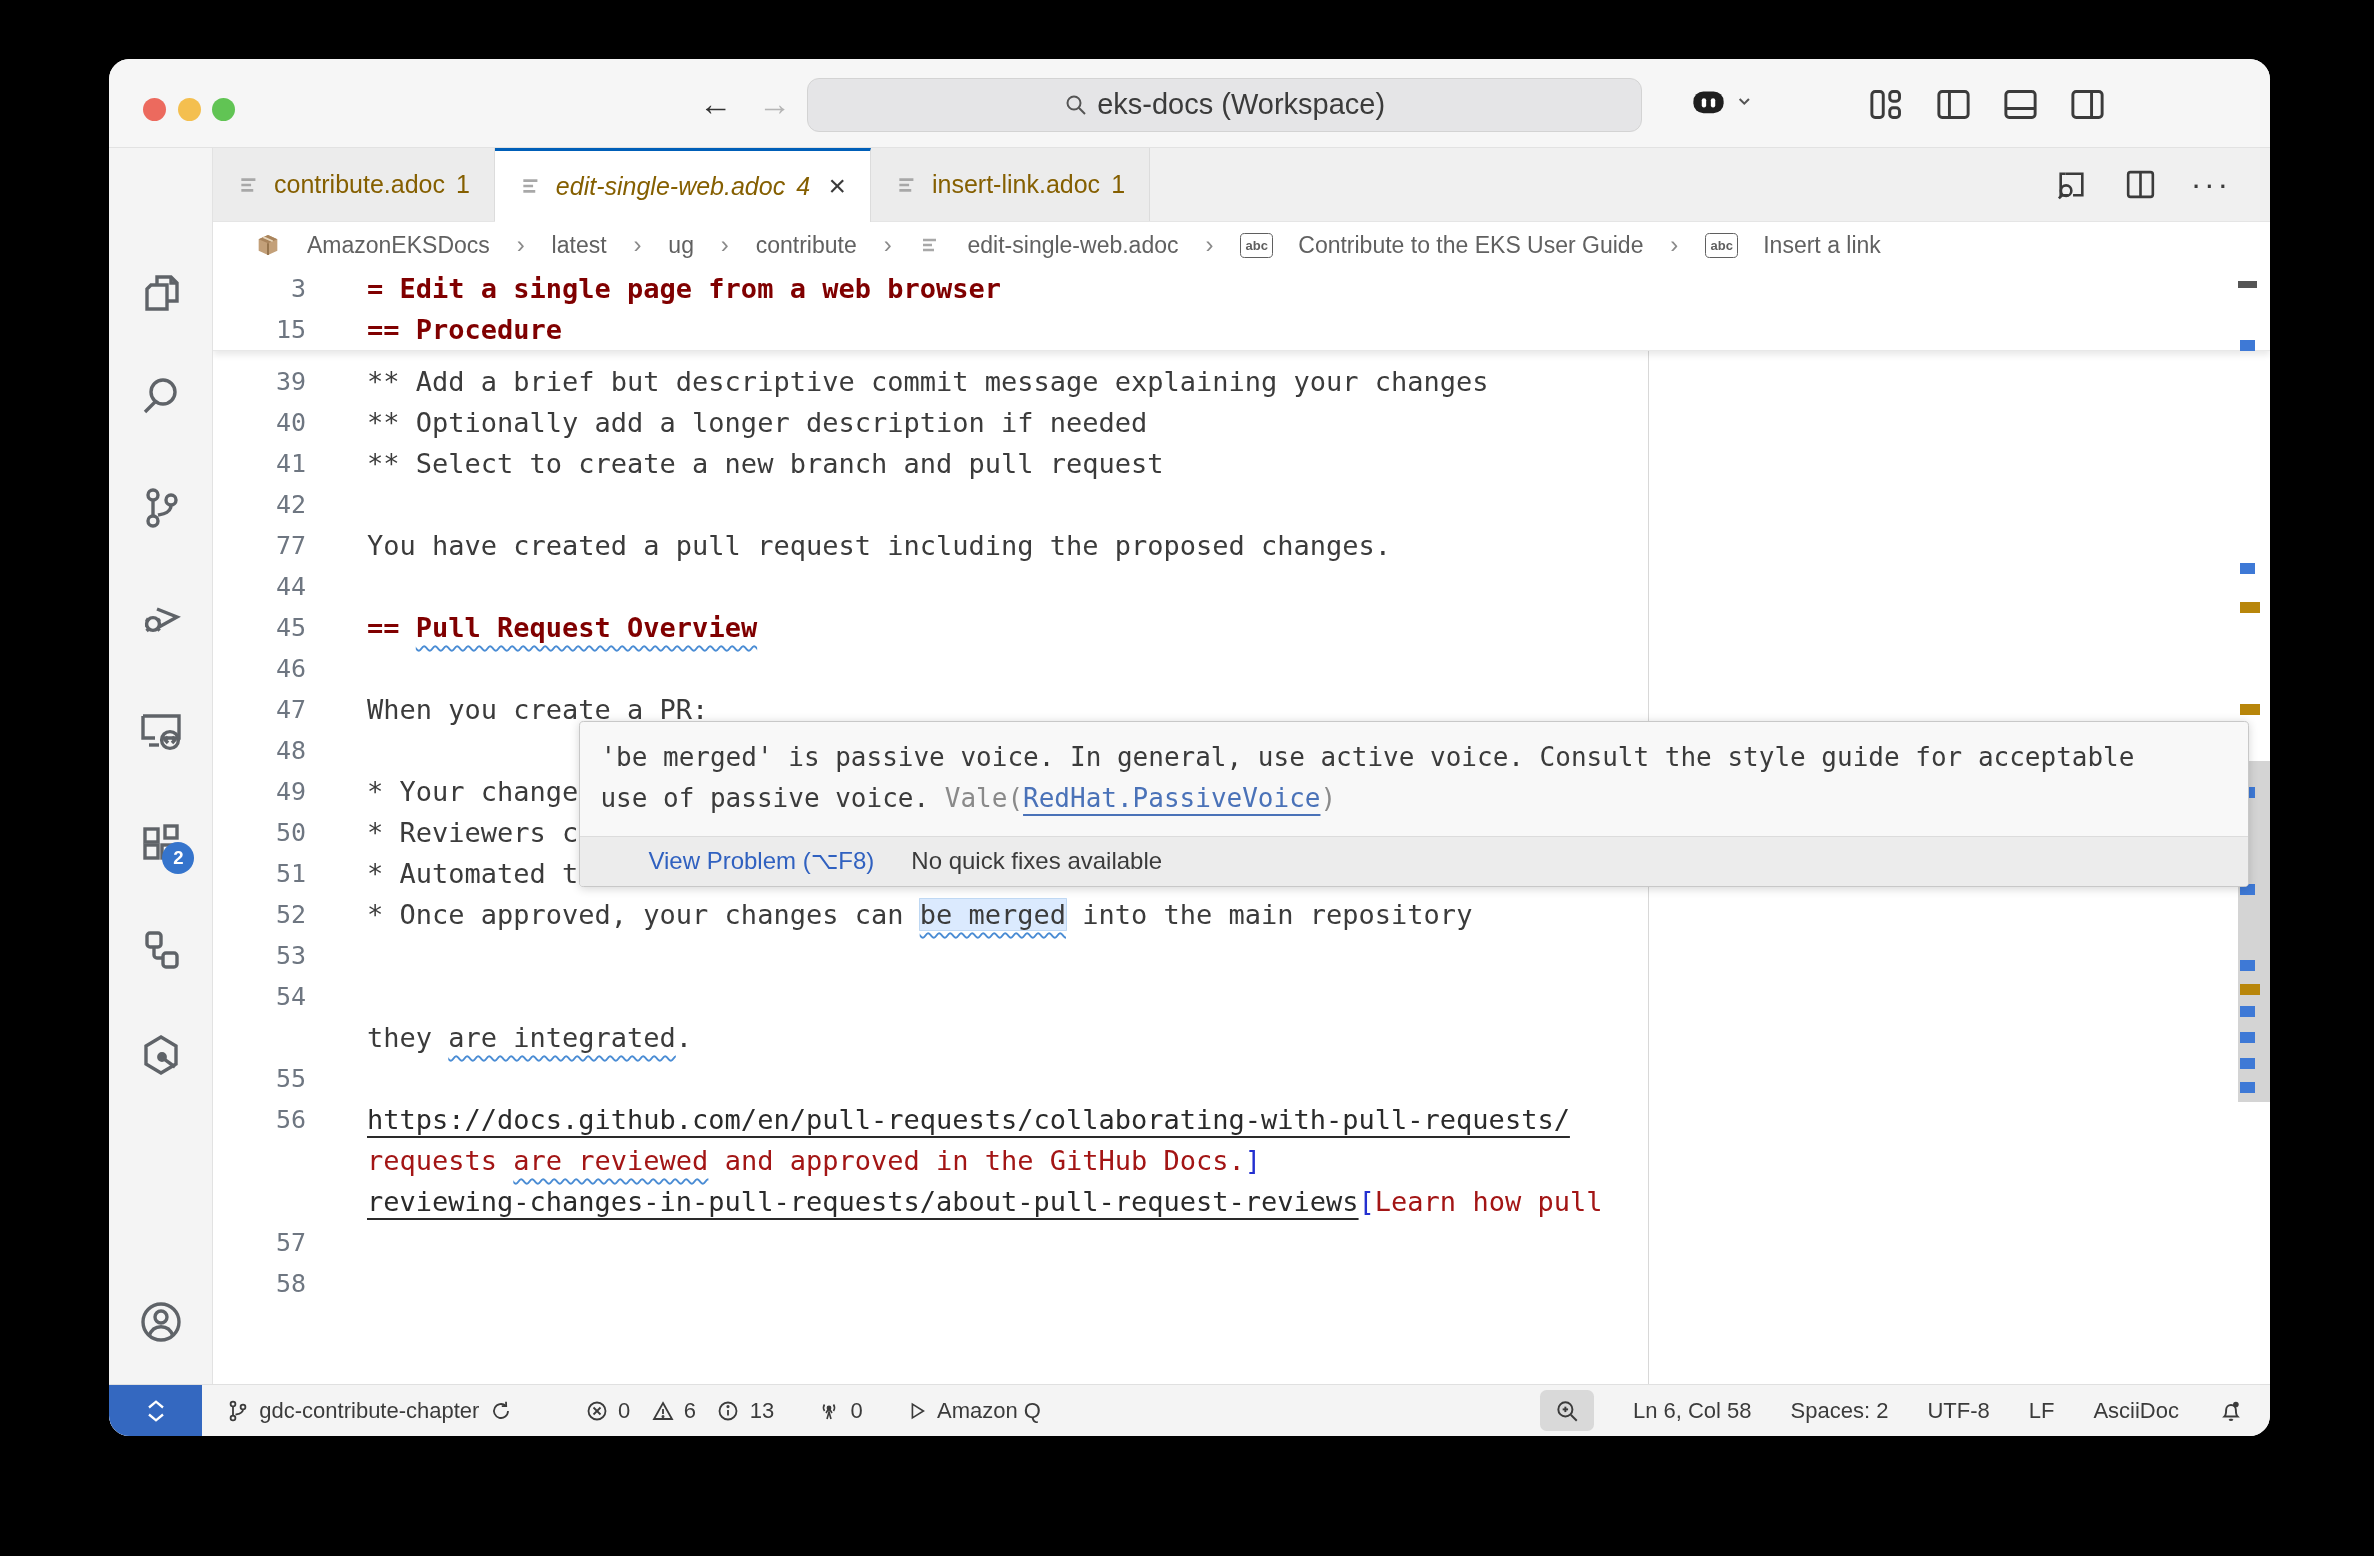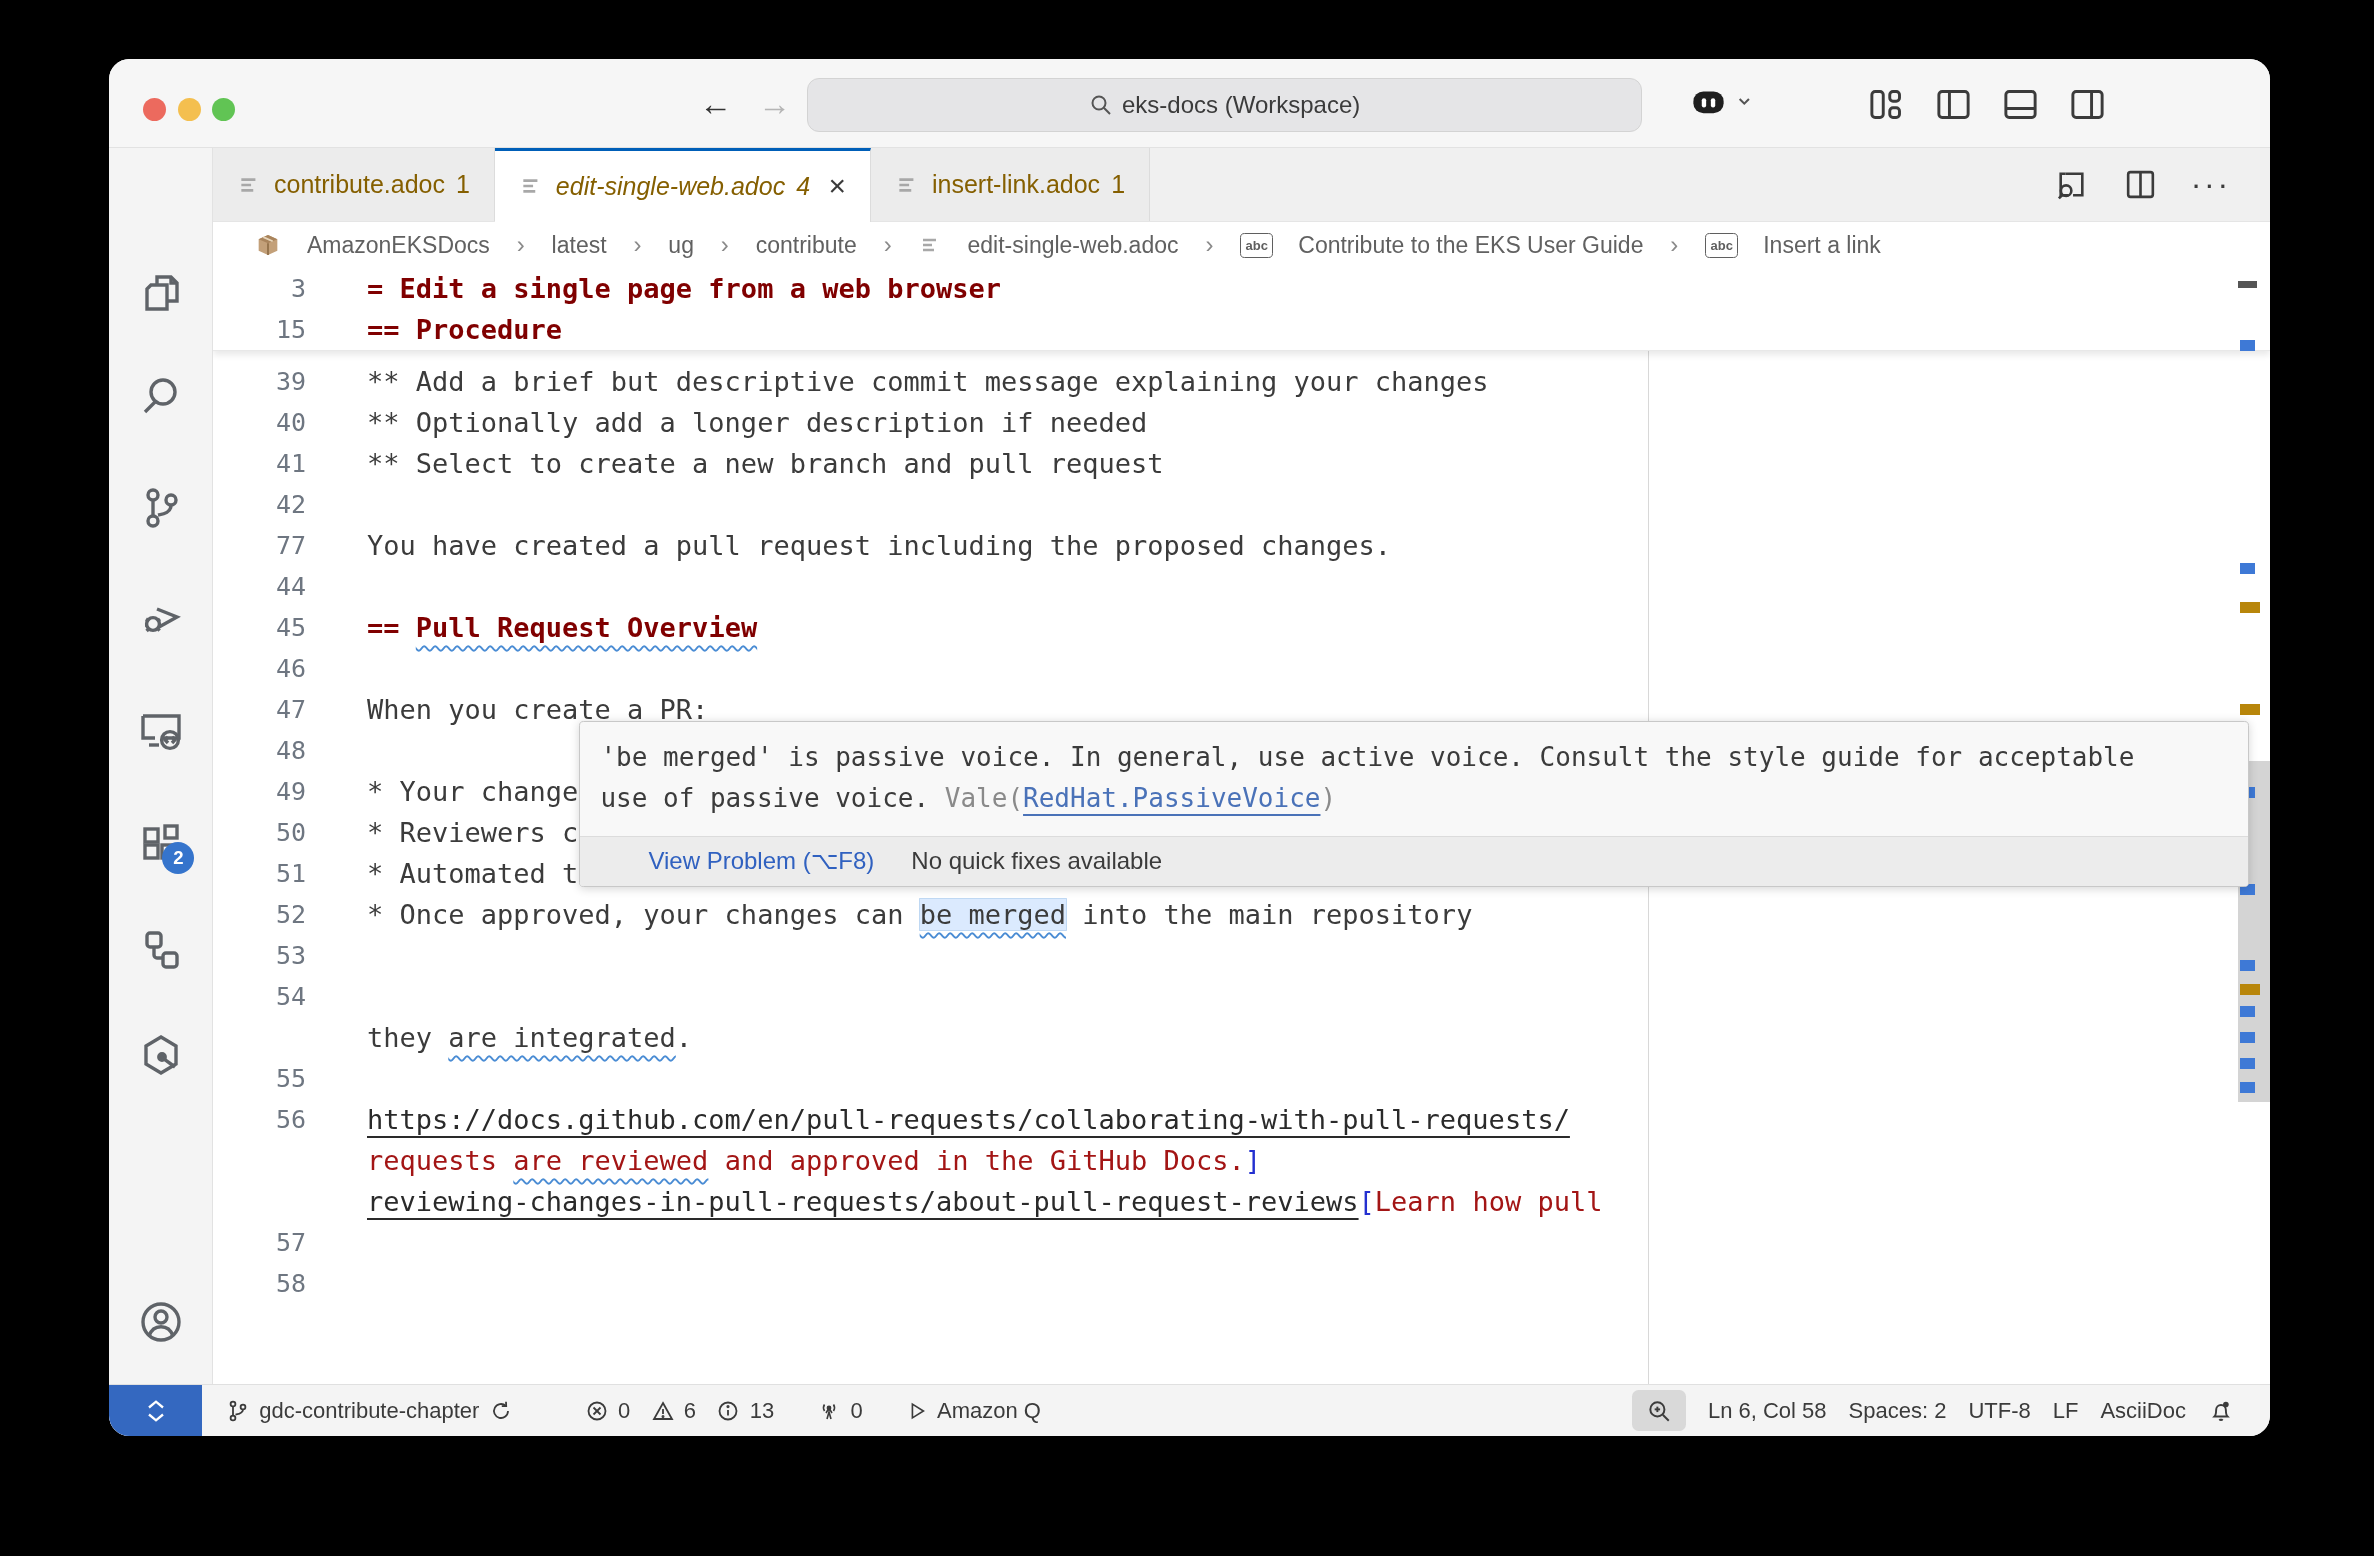--- a/index.html
+++ b/index.html
@@ -10,21 +10,21 @@
   
   #titlebar{height:89px;flex:0 0 89px;position:relative;background:#f6f6f6;border-bottom:0.9px solid #e2e2e2;}
   .traffic{position:absolute;top:39px;width:23px;height:23px;border-radius:50%;}
   #tl-close{left:34px;background:#ec6a5e;}
   #tl-min{left:69px;background:#f4bf4f;}
   #tl-max{left:103px;background:#61c454;}
   .navarrow{position:absolute;top:22px;font-size:33px;line-height:45px;color:#333;}
   #nav-fwd{color:#b5b5b5;}
   #searchbox{position:absolute;left:698px;top:18.6px;width:835px;height:54px;background:#e5e5e7;
     border:0.9px solid #d3d3d3;border-radius:12px;display:flex;align-items:center;justify-content:center;
-    gap:9.3px;color:#3b3b3b;font-size:24px;}
+    gap:9.3px;color:#3b3b3b;font-size:29px;}
   #copilot{position:absolute;left:1579px;top:24px;display:flex;align-items:center;gap:5.6px;}
   .tb-icons{position:absolute;top:26px;display:flex;gap:28px;}
   .tb-ic{width:39px;height:39px;}
   
   #mainrow{flex:1;display:flex;min-height:0;}
   #activitybar{width:104px;flex:0 0 104px;background:#f4f4f4;border-right:0.9px solid #e2e2e2;position:relative;}
   .act{position:absolute;left:28px;width:48px;height:48px;}
   .act svg{width:48px;height:48px;}
   .badge{position:absolute;right:-9.3px;bottom:-7.4px;width:32px;height:32px;border-radius:50%;background:#3574cc;
     color:#fff;font-size:18.6px;font-weight:bold;display:flex;align-items:center;justify-content:center;}
@@ -81,21 +81,21 @@
   #ov-thumb{position:absolute;right:0;top:493px;height:341px;width:32px;background:rgba(100,100,100,.28);}
   .mark{position:absolute;}
   .mark.blue{background:#3e79d6;left:1.9px;width:15px;height:11px;}
   .mark.gold{background:#b8860b;left:1.9px;width:20.4px;height:11px;}
   .mark.dark{background:#555;left:0;width:18.6px;height:7.4px;}
   
   #statusbar{height:52px;flex:0 0 52px;background:#f4f4f4;border-top:0.9px solid #e0e0e0;display:flex;
     align-items:center;font-size:22px;color:#3b3b3b;position:relative;}
   #remote-btn{width:93px;height:100%;background:#3468c0;display:flex;align-items:center;justify-content:center;}
   .sb-group{display:flex;align-items:center;gap:9.3px;white-space:nowrap;}
-  .sb-right{margin-left:auto;display:flex;align-items:center;gap:22px;padding-right:36px;}
+  .sb-right{margin-left:auto;display:flex;align-items:center;gap:39px;padding-right:26px;}
   #zoom-indicator{background:#d9d9d9;border-radius:6.5px;width:54px;height:41px;display:flex;align-items:center;justify-content:center;}
   svg{display:block;}
 </style>
 </head>
 <body>
 
 <div id="window">
 
   <div id="titlebar">
     <div class="traffic" id="tl-close"></div>

